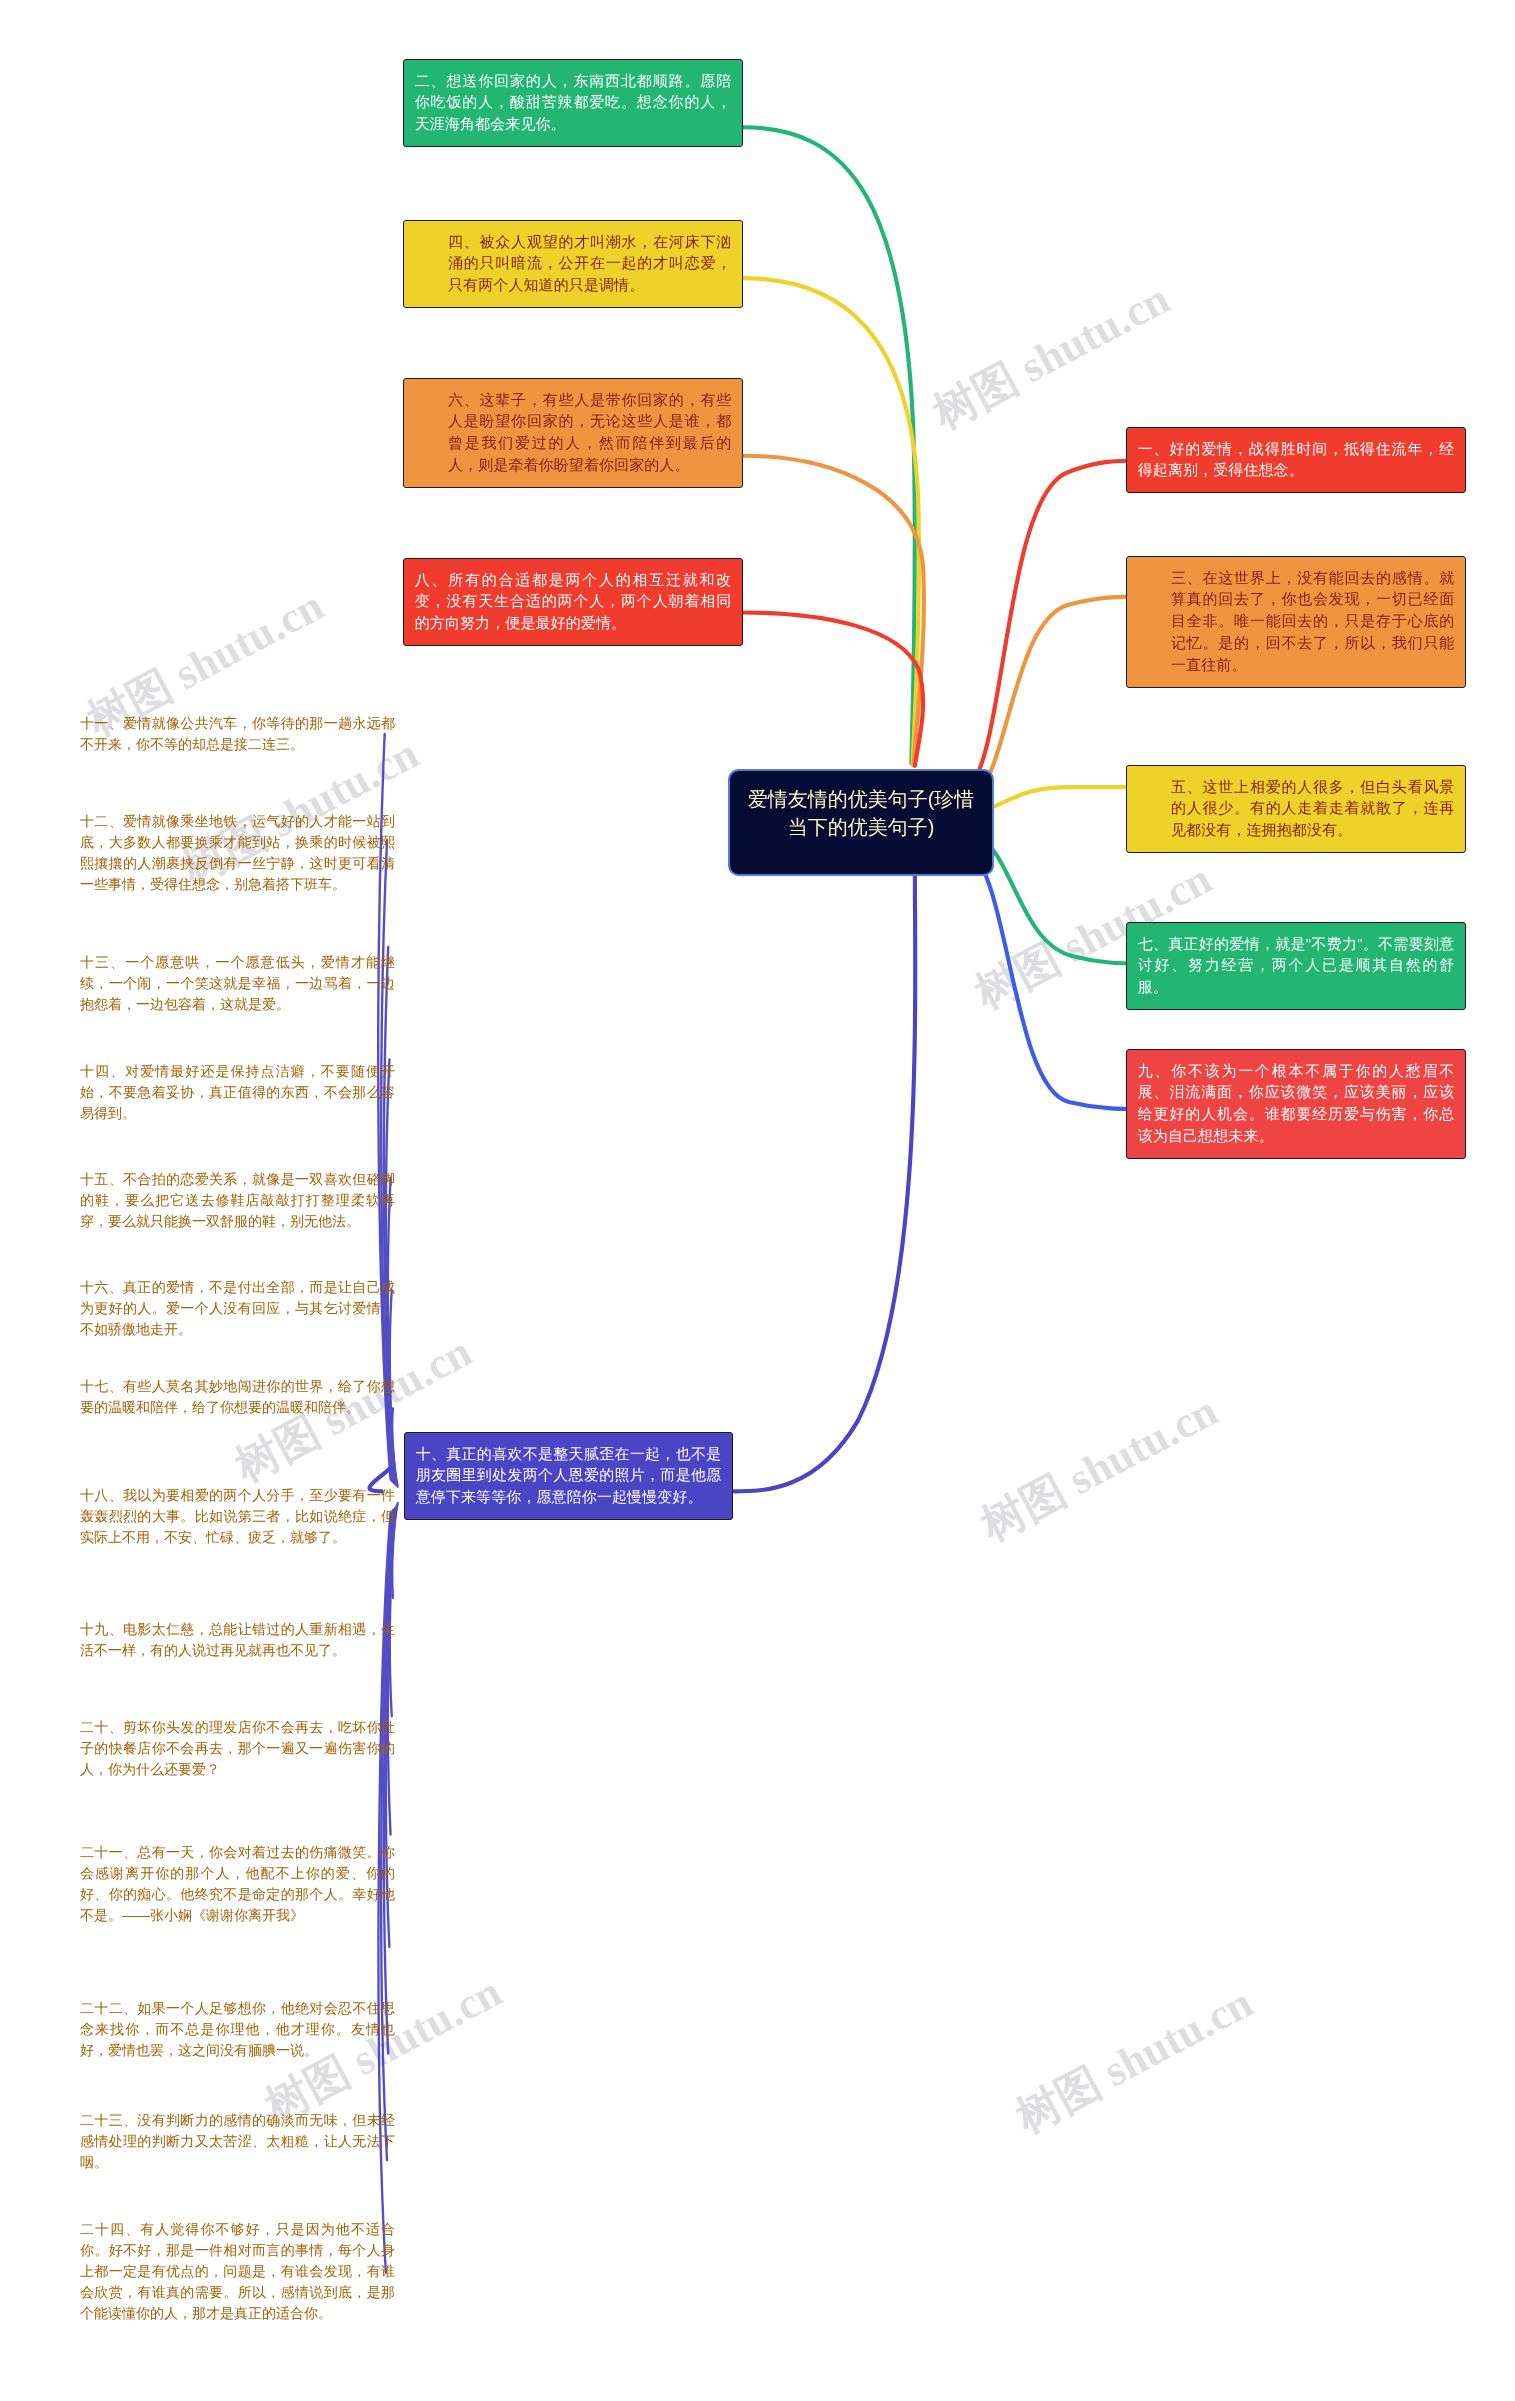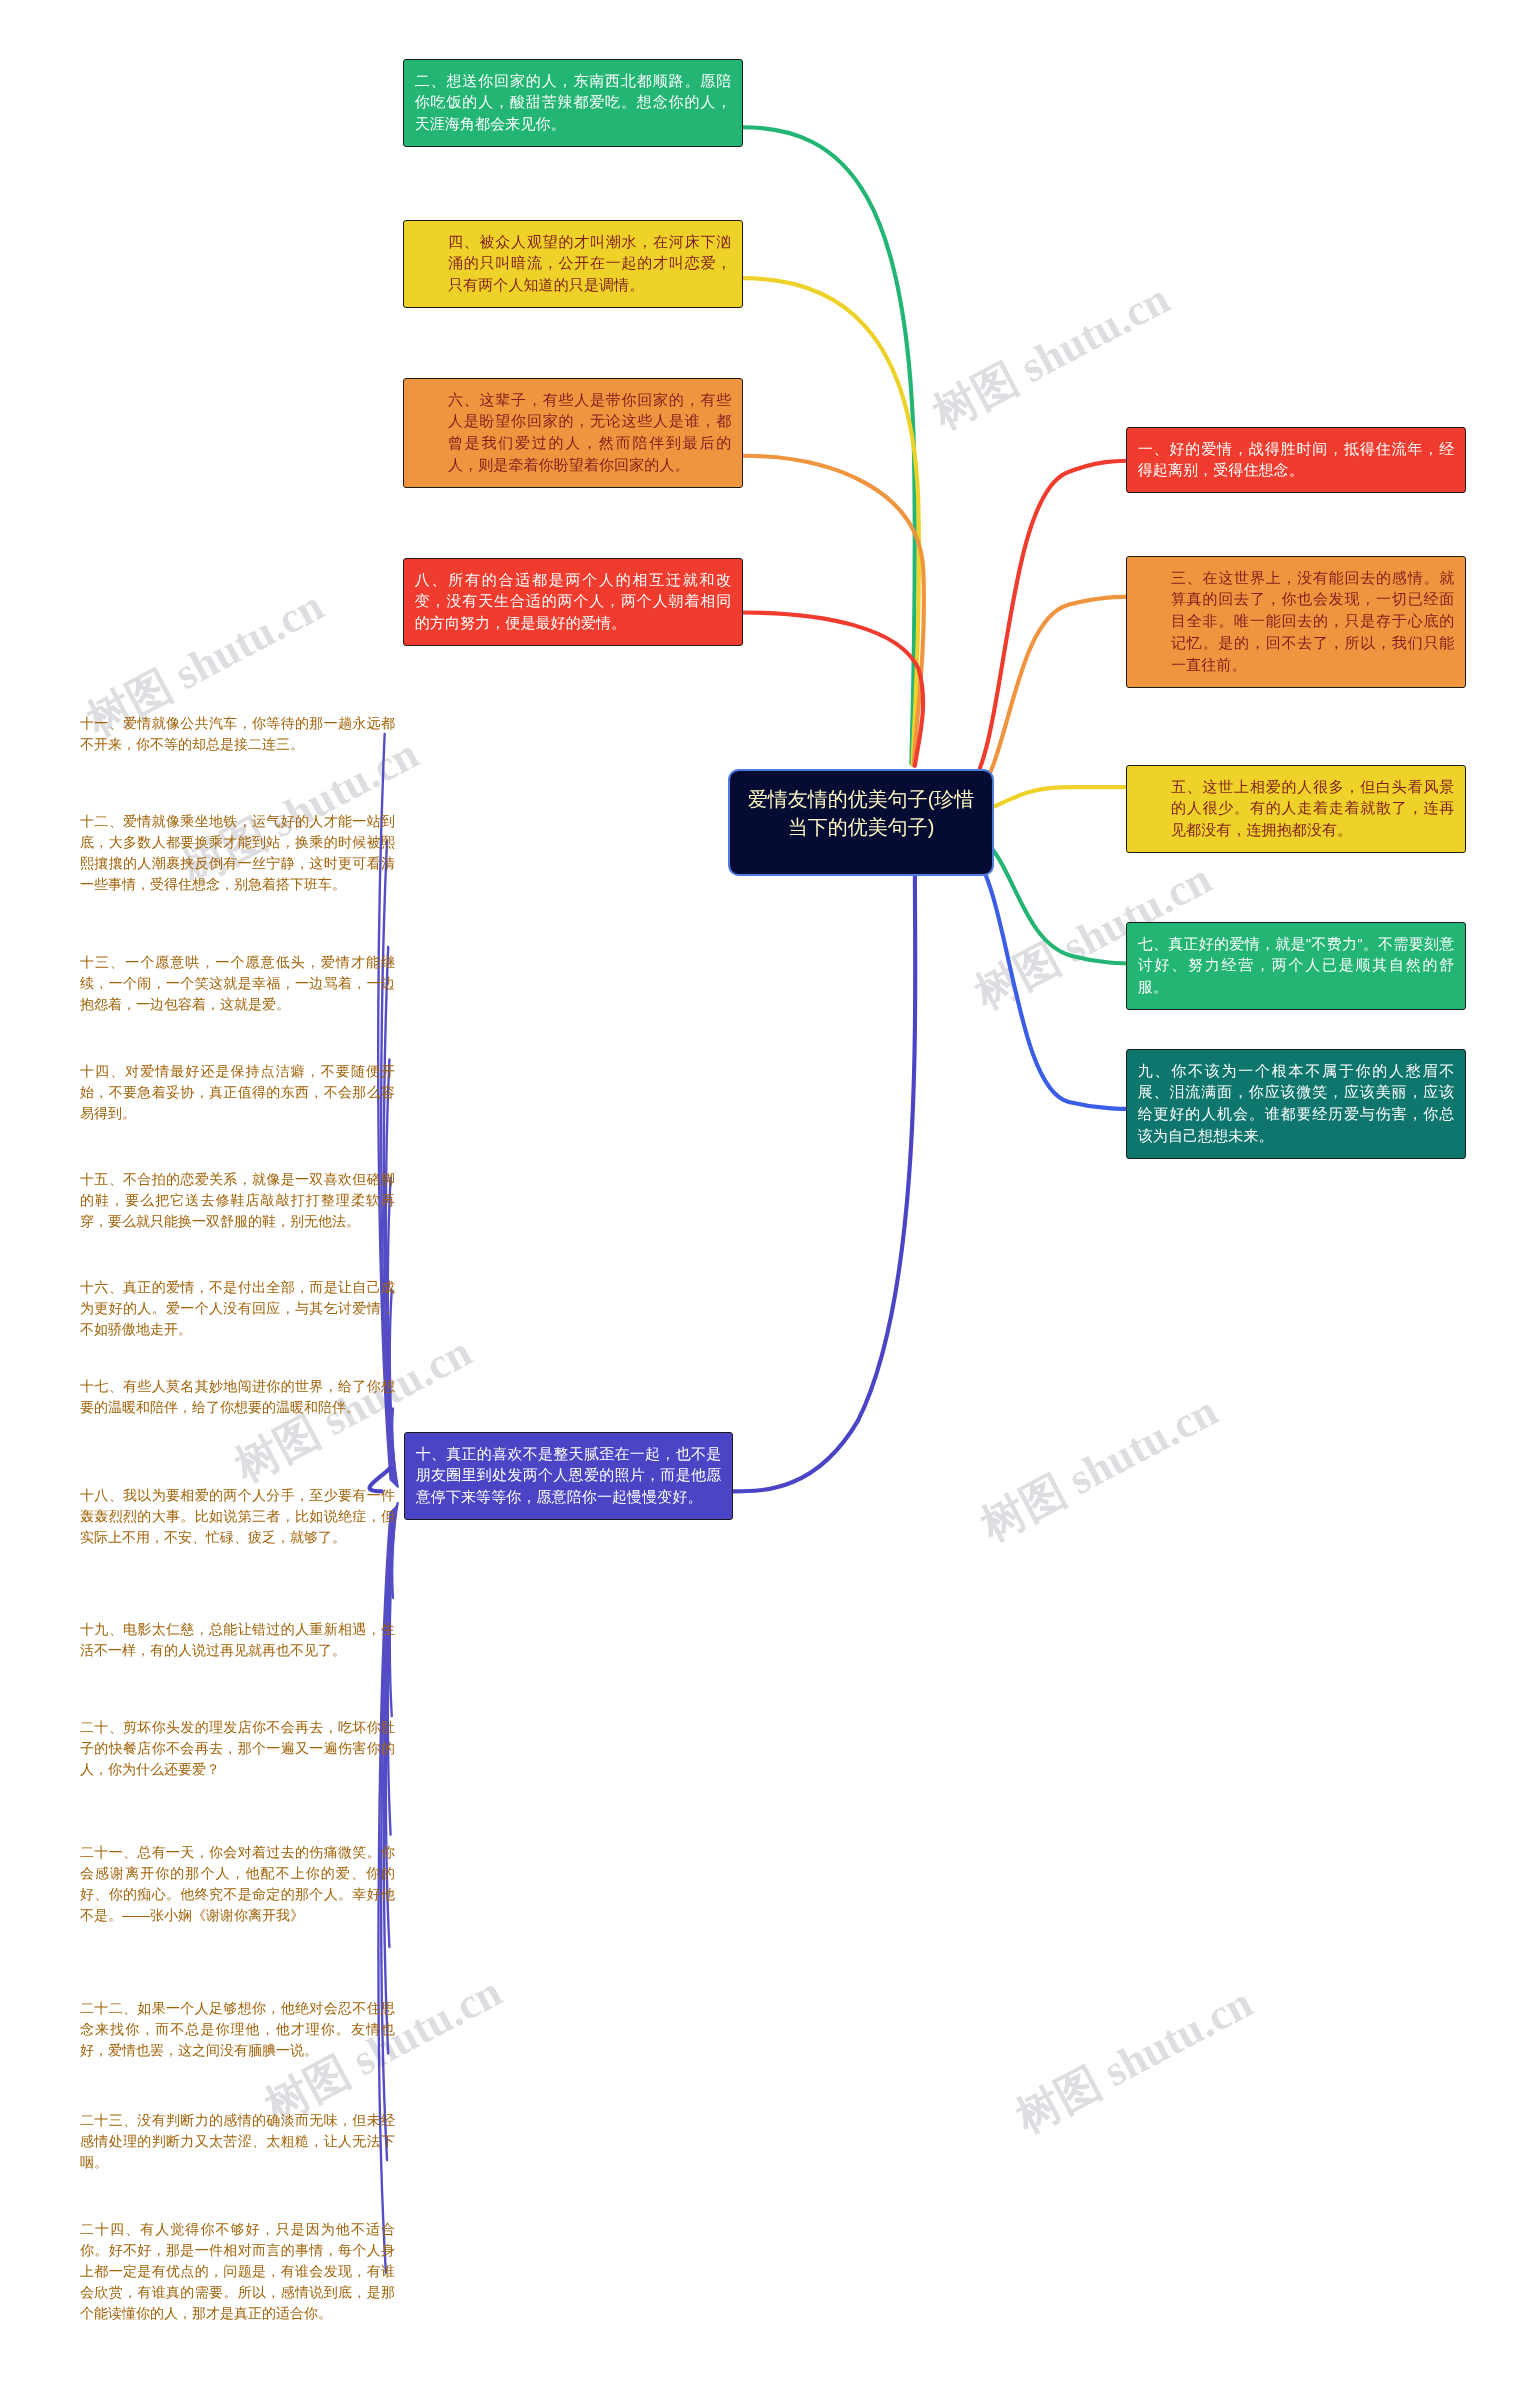--- a/index.html
+++ b/index.html
@@ -50,21 +50,21 @@
     z-index:5;
     text-align:justify;
   }
   .node.white-text{color:#ffffff;}
   .node.dark-text{color:#7f1d1d;padding-left:44px;}
 
   .n-green  {background:#22b573;}
   .n-yellow {background:#efd229;}
   .n-orange {background:#f0953f;}
   .n-red    {background:#f03c2e;}
-  .n-blue   {background:#0f766e;}
+  .n-blue   {background:#ef4444;}
   .n-indigo {background:#4b44c4;}
 
   #root{
     position:absolute;
     box-sizing:border-box;
     background:#060b33;
     border:2.4px solid #4f7ddd;
     border-radius:10.7px;
     color:#fef9c3;
     font-size:20px;

